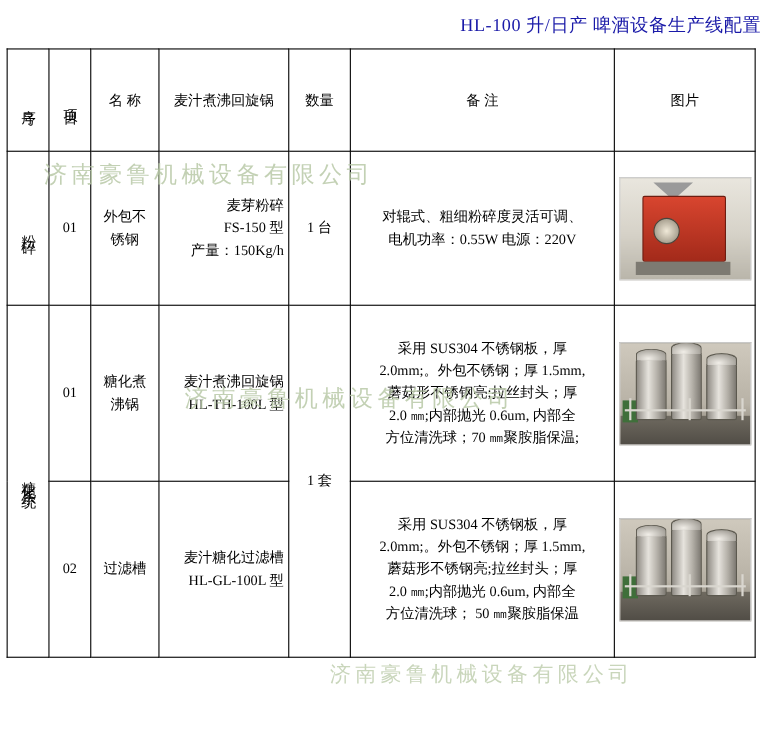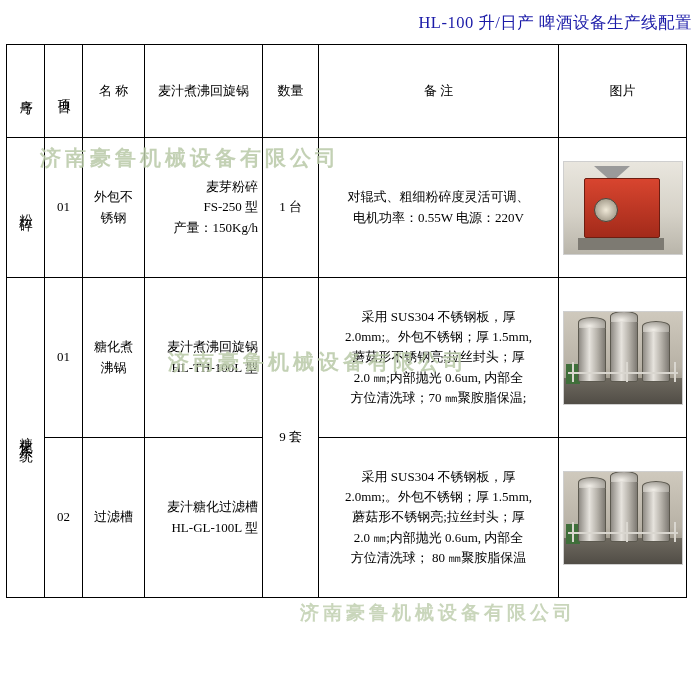--- a/index.html
+++ b/index.html
@@ -177,21 +177,21 @@
   .photo-tank .green {
     position: absolute;
     left: 2px; bottom: 20px; width: 14px; height: 20px;
     background: #3f6f3a;
   }
 
   
   .watermark {
     position: absolute;
     color: #b9c9a8;
-    font-weight: bold;
+    font-weight: normal;
     font-size: 21px;
     letter-spacing: 4px;
     white-space: nowrap;
     pointer-events: none;
     opacity: 0.85;
     font-family: "Liberation Serif", "DejaVu Serif", serif;
   }
   .wm1 { left: 40px;  top: 144px; }
   .wm2 { left: 168px; top: 348px; }
   .wm3 { left: 300px; top: 600px; font-size: 19px; color: #c0cfb0; }
@@ -242,21 +242,21 @@
       <tr style="height:140px;">
         <td>
           <span class="cell-vert">粉碎</span>
         </td>
         <td>01</td>
         <td>
           <div style="padding:0 6px;">外包不锈钢</div>
         </td>
         <td class="multiline">
           <div>麦芽粉碎</div>
-          <div>FS-250 型</div>
+          <div>FS-150 型</div>
           <div>产量：150Kg/h</div>
         </td>
         <td>1 台</td>
         <td class="note-just">
           <div>对辊式、粗细粉碎度灵活可调、</div>
           <div>电机功率：0.55W  电源：220V</div>
         </td>
         <td class="pic-cell">
           <div class="photo photo-mill">
             <div class="hopper"></div>
@@ -272,21 +272,21 @@
           <span class="cell-vert">糖化系统</span>
         </td>
         <td>01</td>
         <td style="padding:0 6px;margin-left:27px;">
           <span>糖化煮沸锅</span>
         </td>
         <td class="multiline">
           <div>麦汁煮沸回旋锅</div>
           <div>HL-TH-100L 型</div>
         </td>
-        <td rowspan="2">9 套</td>
+        <td rowspan="2">1 套</td>
         <td class="note-just">
           <div>采用 SUS304 不锈钢板，厚</div>
           <div>2.0mm;。外包不锈钢；厚 1.5mm,</div>
           <div>蘑菇形不锈钢亮;拉丝封头；厚</div>
           <div>2.0 ㎜;内部抛光 0.6um, 内部全</div>
           <div>方位清洗球；70 ㎜聚胺脂保温;</div>
         </td>
         <td class="pic-cell">
           <div class="photo photo-tank">
             <div class="floor"></div>
@@ -312,21 +312,21 @@
         </td>
         <td class="multiline">
           <div>麦汁糖化过滤槽</div>
           <div>HL-GL-100L 型</div>
         </td>
         <td class="note-just">
           <div>采用 SUS304 不锈钢板，厚</div>
           <div>2.0mm;。外包不锈钢；厚 1.5mm,</div>
           <div>蘑菇形不锈钢亮;拉丝封头；厚</div>
           <div>2.0 ㎜;内部抛光 0.6um, 内部全</div>
-          <div>方位清洗球； 80 ㎜聚胺脂保温</div>
+          <div>方位清洗球； 50 ㎜聚胺脂保温</div>
         </td>
         <td class="pic-cell">
           <div class="photo photo-tank">
             <div class="floor"></div>
             <div class="green"></div>
             <div class="vessel v1"></div>
             <div class="vessel v2"></div>
             <div class="vessel v3"></div>
             <div class="dome d1"></div>
             <div class="dome d2"></div>

